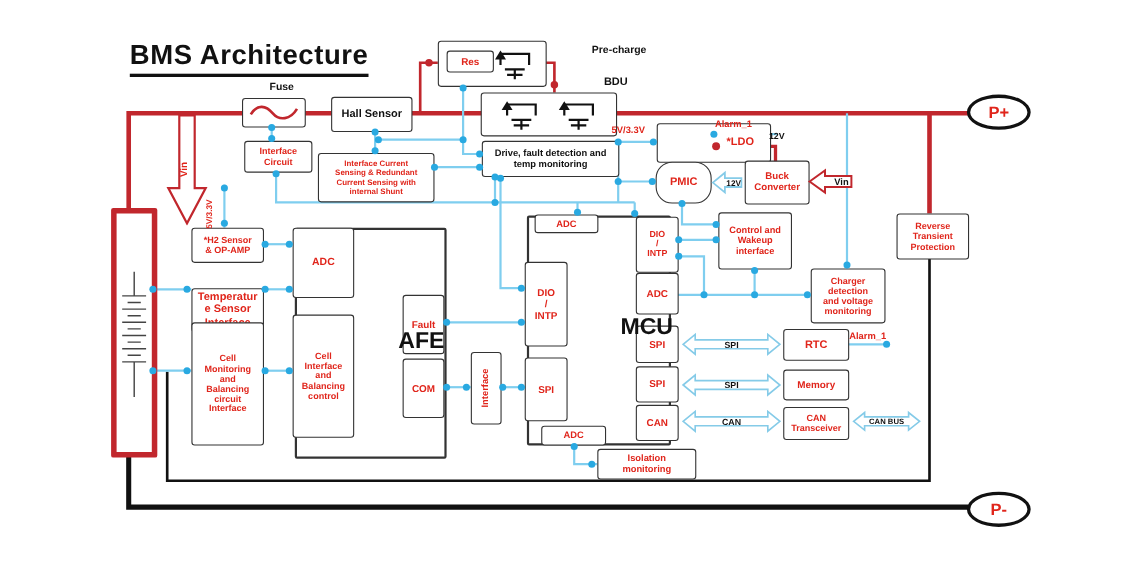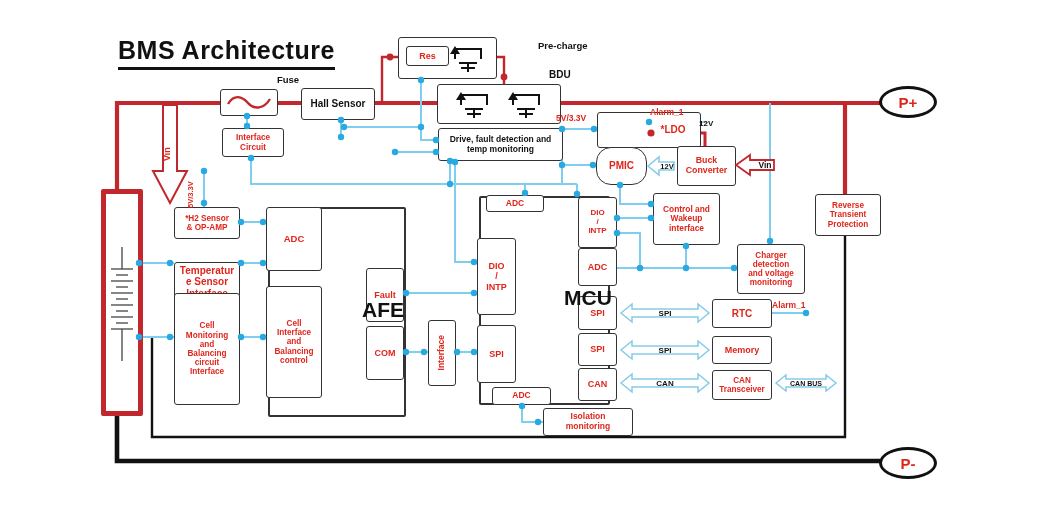--- a/index.html
+++ b/index.html
@@ -102,27 +102,31 @@
   <div class="lbl lblk" style="left:322px;top:298px;font-size:21px;font-weight:800;">AFE</div>
 
   <div class="box bigbox" style="left:479px;top:196px;width:127px;height:205px;"></div>
   <div class="lbl lblk" style="left:524px;top:286px;font-size:21px;font-weight:800;">MCU</div>
 
   <div class="box" style="left:220px;top:89px;width:56px;height:25px;">
     <svg width="52" height="22" viewBox="0 0 52 22">
       <path d="M5,12 C11,2 19,4 25,11 C31,18 41,17 47,7" stroke="#C1272D" stroke-width="2.4" fill="none"></path>
     </svg>
   </div>
-  <div class="lbl lblk" style="left:222px;top:74px;width:52px;text-align:center;font-size:9.5px;">Fuse</div>
+  <div class="lbl lblk" style="left:205px;top:74px;width:52px;text-align:left;font-size:9.5px;">Fuse</div>
 
   <div class="box blacktext" style="left:301px;top:88px;width:72px;height:30px;font-size:10px;">Hall Sensor</div>
 
   <div class="box" style="left:222px;top:128px;width:60px;height:27px;font-size:8.2px;">Interface
 Circuit</div>
 
+  <div class="box" style="left:289px;top:139px;width:104px;height:43px;font-size:7.2px;">Interface Current
+Sensing &amp; Redundant
+Current Sensing with
+internal Shunt</div>
 
   <div class="box" style="left:398px;top:37px;width:97px;height:40px;"></div>
   <div class="box" style="left:406px;top:46px;width:41px;height:18px;font-size:9px;z-index:4;">Res</div>
   <div class="lbl lblk" style="left:498px;top:40px;font-size:9.5px;">Pre-charge</div>
   <div class="lbl lblk" style="left:509px;top:69px;font-size:10px;">BDU</div>
 
   <div class="box" style="left:437px;top:84px;width:122px;height:38px;"></div>
 
   <div class="box blacktext" style="left:438px;top:128px;width:123px;height:31px;font-size:8.5px;">Drive, fault detection and
 temp monitoring</div>

